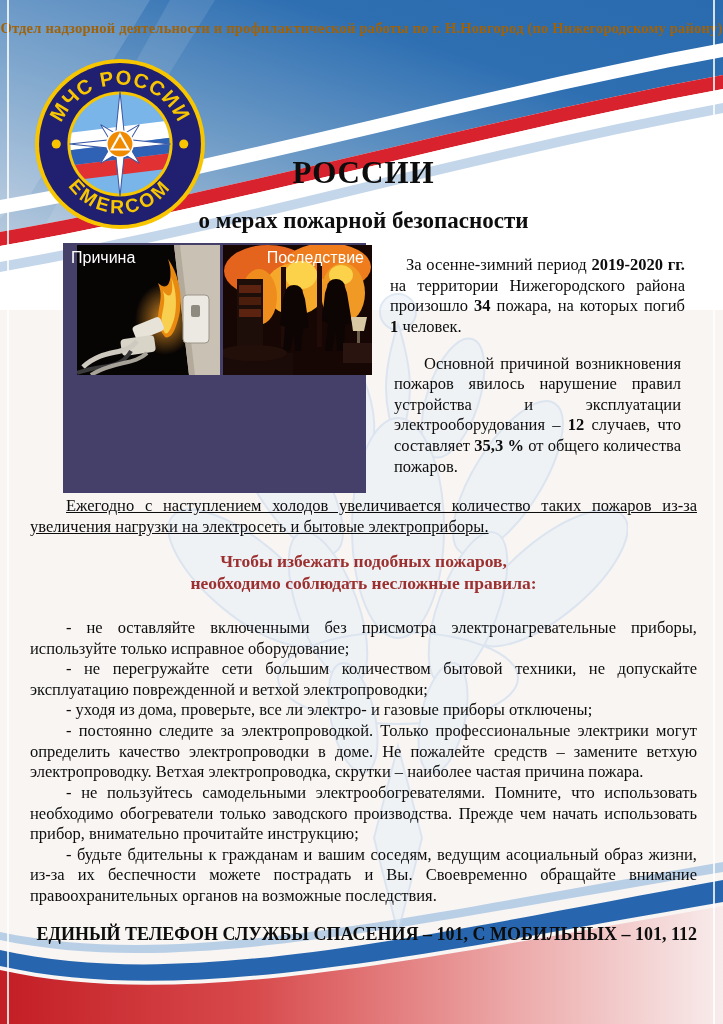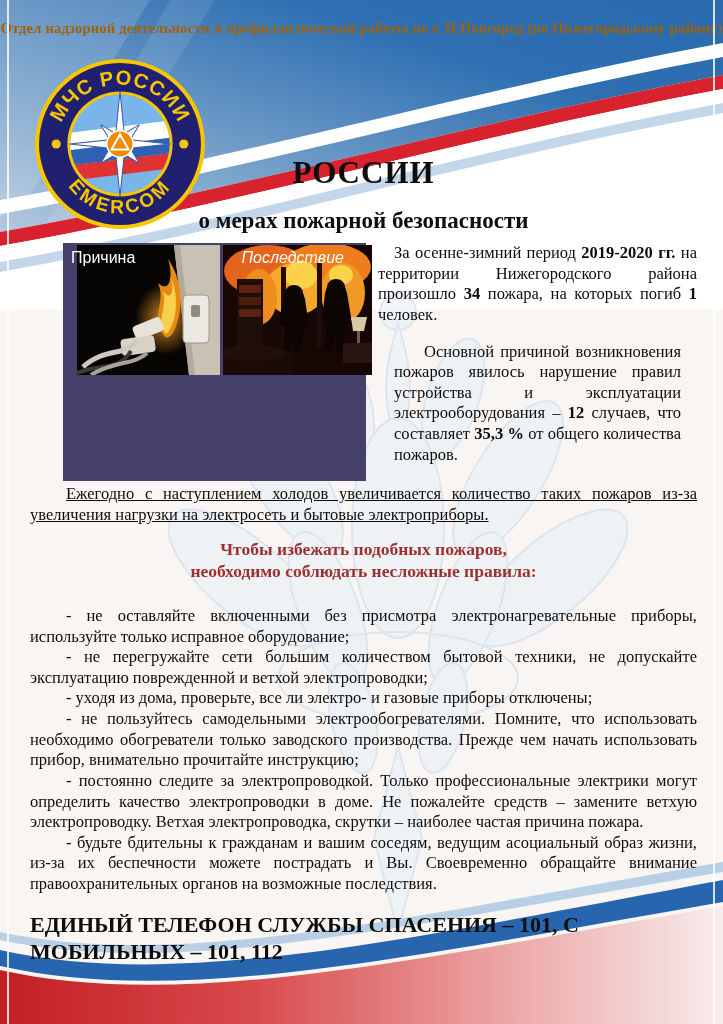--- a/index.html
+++ b/index.html
@@ -33,37 +33,37 @@
   .intro-row{display:flex;}
   .figure{flex:none;width:299px;margin-left:33px;margin-right:12px;border:2px solid #45406a;background:#45406a;}
   .photos{position:relative;display:flex;height:130px;padding-left:12px;}
   .photo{position:relative;flex:none;overflow:hidden;}
   .photo.cause{width:143px;margin-right:3px;}
   .photo.consequence{width:149px;}
   .photo-label{
     position:absolute;top:3px;color:#fff;z-index:2;
     font-family:"Liberation Sans", sans-serif;font-size:16px;
   }
-  .photo-label.l{left:6px;} .photo-label.r{right:20px;font-style:italic;}
+  .photo-label.l{left:6px;} .photo-label.r{right:0;}
   .caption{
     border-top:1px solid #fff;background:#3d3562;color:#fff;
     font-family:"Liberation Sans", sans-serif;font-size:13.5px;line-height:1.35;
     padding:4px 6px 5px 12px;
   }
   .intro-col{flex:1;text-align:justify;}
-  .p-ind1{text-indent:16px;margin:0;}
+  .p-ind1{text-indent:16px;margin:12px;}
   .p-ind2{text-indent:30px;margin:16px;}
   .para{margin:0;text-align:justify;text-indent:36px;text-decoration:underline;}
   .p3{margin-top:3px;}
   .rules-heading{
     text-align:center;font-weight:bold;color:#9c2f2f;font-size:17.5px;line-height:1.27;
     margin:12px 0 24px 0;
   }
   .rule{margin:0;text-align:justify;text-indent:36px;}
-  .phone-line{margin-top:16px;text-align:left;font-weight:bold;font-size:22px;}
+  .phone-line{margin-top:16px;text-align:right;font-weight:bold;font-size:18px;}
 </style>
 </head>
 <body>
 
 <div class="page">
 
   <svg class="banner-top" viewBox="0 0 723 310" preserveAspectRatio="none">
     <defs>
       <linearGradient id="bgblue" x1="0" y1="1" x2="1" y2="0">
         <stop offset="0" stop-color="#b4c8dd"></stop>
@@ -221,22 +221,22 @@
     <p class="para p3">Ежегодно с наступлением холодов увеличивается количество таких пожаров из-за увеличения нагрузки на электросеть и бытовые электроприборы.</p>
 
     <div class="rules-heading">
       <span>Чтобы избежать подобных пожаров,</span><br>
       <span>необходимо соблюдать несложные правила:</span>
     </div>
 
     <p class="rule">- не оставляйте включенными без присмотра электронагревательные приборы, используйте только исправное оборудование;</p>
     <p class="rule">- не перегружайте сети большим количеством бытовой техники, не допускайте эксплуатацию поврежденной и ветхой электропроводки;</p>
     <p class="rule">- уходя из дома, проверьте, все ли электро- и газовые приборы отключены;</p>
+    <p class="rule">- постоянно следите за электропроводкой. Только профессиональные электрики могут определить качество электропроводки в доме. Не пожалейте средств – замените ветхую электропроводку. Ветхая электропроводка, скрутки – наиболее частая причина пожара.</p>
     <p class="rule">- не пользуйтесь самодельными электрообогревателями. Помните, что использовать необходимо обогреватели только заводского производства. Прежде чем начать использовать прибор, внимательно прочитайте инструкцию;</p>
-    <p class="rule">- постоянно следите за электропроводкой. Только профессиональные электрики могут определить качество электропроводки в доме. Не пожалейте средств – замените ветхую электропроводку. Ветхая электропроводка, скрутки – наиболее частая причина пожара.</p>
     <p class="rule">- будьте бдительны к гражданам и вашим соседям, ведущим асоциальный образ жизни, из-за их беспечности можете пострадать и Вы. Своевременно обращайте внимание правоохранительных органов на возможные последствия.</p>
 
     <div class="phone-line">ЕДИНЫЙ ТЕЛЕФОН СЛУЖБЫ СПАСЕНИЯ – 101, С МОБИЛЬНЫХ – 101, 112</div>
   </div>
 
   <div class="margin-guide left"></div>
   <div class="margin-guide right"></div>
 </div>
 
 </body></html>

